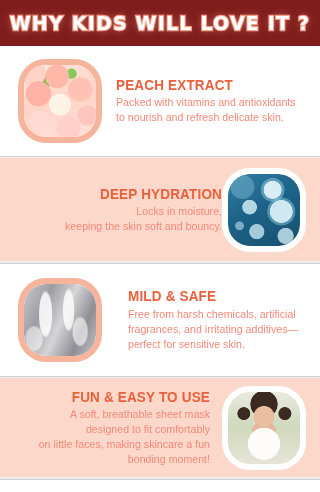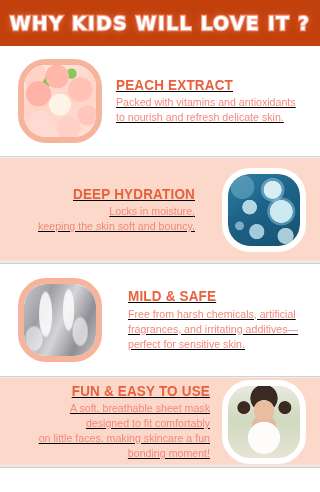--- a/index.html
+++ b/index.html
@@ -14,21 +14,21 @@
     overflow: hidden;
     position: relative;
   }
 
   
   .title-wrap {
     height: 46px;
     display: flex;
     align-items: center;
     justify-content: center;
-    background: #c2410c;
+    background: #7f1d1d;
   }
   .title {
     font-family: "DejaVu Sans", sans-serif;
     font-weight: bold;
     font-size: 19px;
     letter-spacing: 1.2px;
     color: #ffffff;
     -webkit-text-stroke: 2.2px #f4a28c;
     paint-order: stroke fill;
     text-shadow:
@@ -131,21 +131,21 @@
       radial-gradient(circle at 50% 82%, #f08ba0 0 3%, transparent 4%),
       radial-gradient(circle at 50% 34%, #e8bda0 0 17%, transparent 18%),
       radial-gradient(circle at 50% 17%, #3a2a22 0 19%, transparent 20%),
       radial-gradient(circle at 22% 30%, #3a2a22 0 8%, transparent 9%),
       radial-gradient(circle at 79% 30%, #3a2a22 0 8%, transparent 9%),
       radial-gradient(circle at 50% 56%, #e5b79c 0 22%, transparent 23%),
       linear-gradient(180deg, #e9eadf 0%, #cfd9bd 48%, #e6e4d6 100%);
   }
 
   
-  .txt { flex: 1 1 auto; text-decoration: underline; }
+  .txt { flex: 1 1 auto; }
   .txt.left  { text-align: left; }
   .txt.right { text-align: right; }
 
   .head {
     font-family: "Liberation Sans Narrow", "Liberation Sans", sans-serif;
     font-weight: bold;
     font-size: 14.5px;
     letter-spacing: 0.2px;
     color: #e8613c;
     line-height: 1.15;
@@ -184,21 +184,21 @@
   </div>
   <div class="txt left">
     <p class="head">PEACH EXTRACT</p>
     <p class="body">
       <span>Packed with vitamins and antioxidants</span>
       <span>to nourish and refresh delicate skin.</span>
     </p>
   </div>
 </div>
 
-<div class="section peach" style="height:108px; padding:0 14px 0 10px; gap:27px;">
+<div class="section peach" style="height:108px; padding:0 14px 0 10px; gap:0;">
   <div class="sep-top"></div>
   <div class="txt right">
     <p class="head">DEEP HYDRATION</p>
     <p class="body">
       <span>Locks in moisture,</span>
       <span>keeping the skin soft and bouncy.</span>
     </p>
   </div>
   <div class="thumb ring-white">
     <div class="thumb-inner">
@@ -217,21 +217,21 @@
   <div class="txt left">
     <p class="head">MILD &amp; SAFE</p>
     <p class="body">
       <span>Free from harsh chemicals, artificial</span>
       <span>fragrances, and irritating additives—</span>
       <span>perfect for sensitive skin.</span>
     </p>
   </div>
 </div>
 
-<div class="section peach" style="height:92px; padding:0 14px 0 8px; gap:12px;">
+<div class="section peach" style="height:104px; padding:0 14px 0 8px; gap:12px;">
   <div class="sep-top"></div>
   <div class="txt right">
     <p class="head">FUN &amp; EASY TO USE</p>
     <p class="body">
       <span>A soft, breathable sheet mask</span>
       <span>designed to fit comfortably</span>
       <span>on little faces, making skincare a fun</span>
       <span>bonding moment!</span>
     </p>
   </div>

